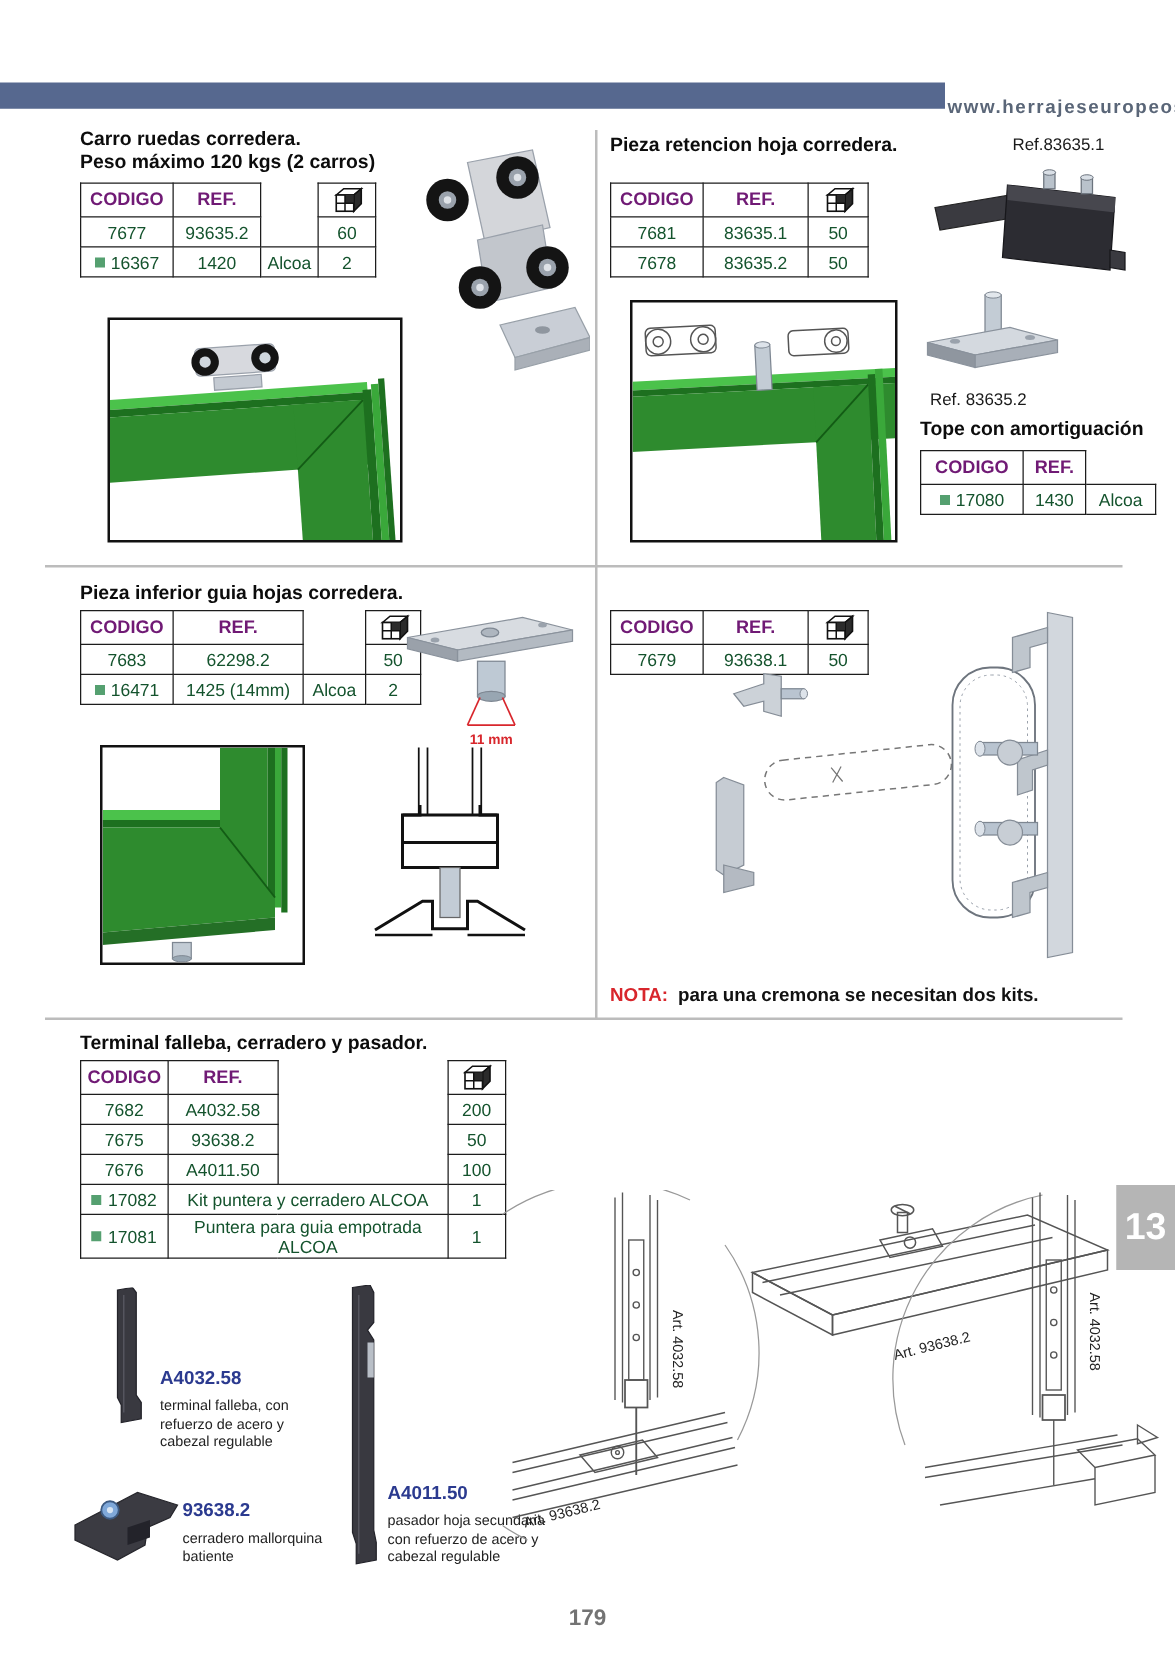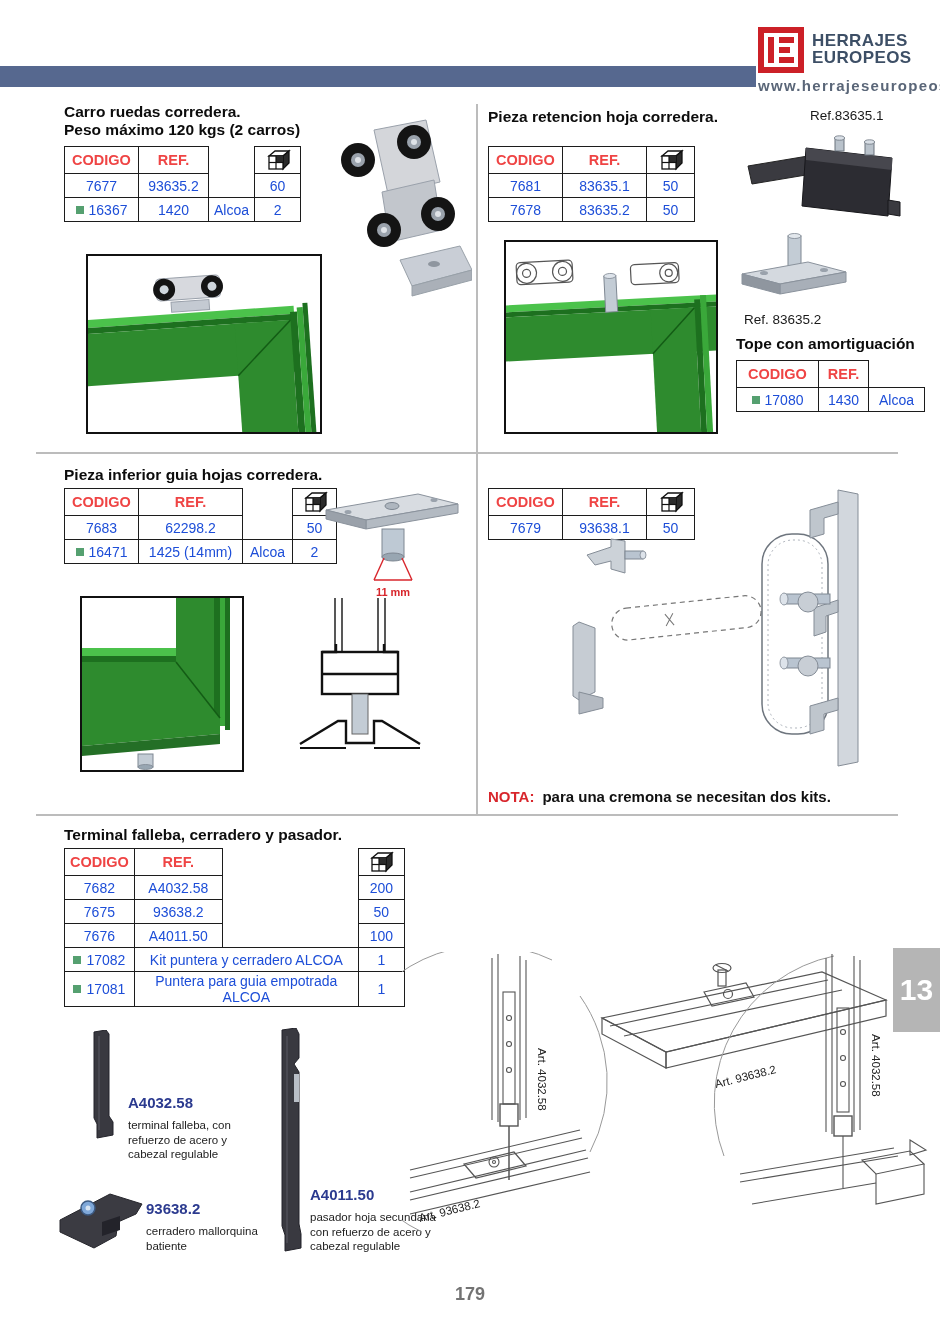--- a/index.html
+++ b/index.html
@@ -13,61 +13,47 @@
   .url-line{position:absolute;left:758px;top:77px;font-size:15px;font-weight:700;letter-spacing:1.3px;color:#5a6678;white-space:nowrap;}
   .url-tld{background:#cc2027;color:#fff;padding:0 3px;letter-spacing:.5px;}
   
   .sec-title{position:absolute;font-size:15.5px;font-weight:700;color:#0c0c0c;white-space:nowrap;}
   .frame{position:absolute;border:2.5px solid #111;background:#fff;overflow:hidden;}
   .divh{position:absolute;height:2px;background:#bcbcbc;}
   .divv{position:absolute;width:2px;background:#bcbcbc;}
   
   table.cat{position:absolute;border-collapse:collapse;background:transparent;}
   table.cat th,table.cat td{border:1.8px solid #1c1c1c;padding:1px 5px;text-align:center;}
-  table.cat th{font-size:14.5px;font-weight:700;height:24px;color:#ef4444;}
-  table.cat td{font-size:14px;height:21px;color:#1d4ed8;}
+  table.cat th{font-size:14.5px;font-weight:700;height:24px;color:#701a75;}
+  table.cat td{font-size:14px;height:21px;color:#14532d;}
   table.cat .nob{border:none;background:transparent;}
   td.codigo{color:#5e5e6e;}
   td.ref{color:#d8262c;}
   td.wide{text-align:left;font-size:13.5px;padding-left:6px;color:#111;}
   .sq{display:inline-block;width:8px;height:8px;background:#55a070;margin-right:5px;vertical-align:1px;}
   .iconcell svg{display:block;margin:0 auto;}
   
   .reflabel{position:absolute;font-size:13.5px;color:#1a1a1a;white-space:nowrap;}
   .nota{position:absolute;font-size:15px;font-weight:700;white-space:nowrap;}
   .nota .r{color:#d8262c;margin-right:8px;}
   .bluelabel{position:absolute;font-weight:700;font-size:15px;color:#2b3a8f;white-space:nowrap;}
   .desc{position:absolute;font-size:11.5px;color:#222;line-height:1.28;}
   .dim{position:absolute;color:#d8262c;font-weight:700;font-size:11px;text-align:center;}
-  .tab13{position:absolute;left:893px;top:948px;width:47px;height:84px;background:#b5b5b5;color:#fff;
+  .tab13{position:absolute;left:893px;top:948px;width:47px;height:68px;background:#b5b5b5;color:#fff;
          font-weight:700;font-size:30px;display:flex;align-items:center;justify-content:center;}
   .pagenum{position:absolute;left:380px;top:1284px;width:180px;text-align:center;color:#737373;font-weight:700;font-size:18px;}
   svg text{font-family:"Liberation Sans",sans-serif;}
 </style>
 </head>
 <body>
 
 <div id="page">
 
   <div class="blue-bar"></div>
 
-  <div class="abs" style="left:758px;top:27px;width:180px;">
-    <svg width="46" height="46" viewBox="0 0 46 46" style="float:left;margin-right:8px;">
-      <rect x="0" y="0" width="46" height="46" fill="#cc2027"></rect>
-      <rect x="6" y="6" width="34" height="34" fill="#fff"></rect>
-      <rect x="10" y="10" width="6" height="26" fill="#cc2027"></rect>
-      <rect x="21" y="10" width="15" height="6" fill="#cc2027"></rect>
-      <rect x="21" y="20" width="11" height="6" fill="#cc2027"></rect>
-      <rect x="21" y="30" width="15" height="6" fill="#cc2027"></rect>
-    </svg>
-    <div class="brand-name" style="padding-top:5px;">
-      <div>HERRAJES</div>
-      <div>EUROPEOS</div>
-    </div>
-  </div>
   <div class="url-line">
     <span>www.herrajeseuropeos</span><span class="url-tld">.com</span>
   </div>
 
   <div class="divv" style="left:476px;top:104px;height:712px;"></div>
   <div class="divh" style="left:36px;top:452px;width:862px;"></div>
   <div class="divh" style="left:36px;top:814px;width:862px;"></div>
 
   <div class="sec-title" style="left:64px;top:103px;">Carro ruedas corredera.</div>
   <div class="sec-title" style="left:64px;top:121px;">Peso máximo 120 kgs (2 carros)</div>

